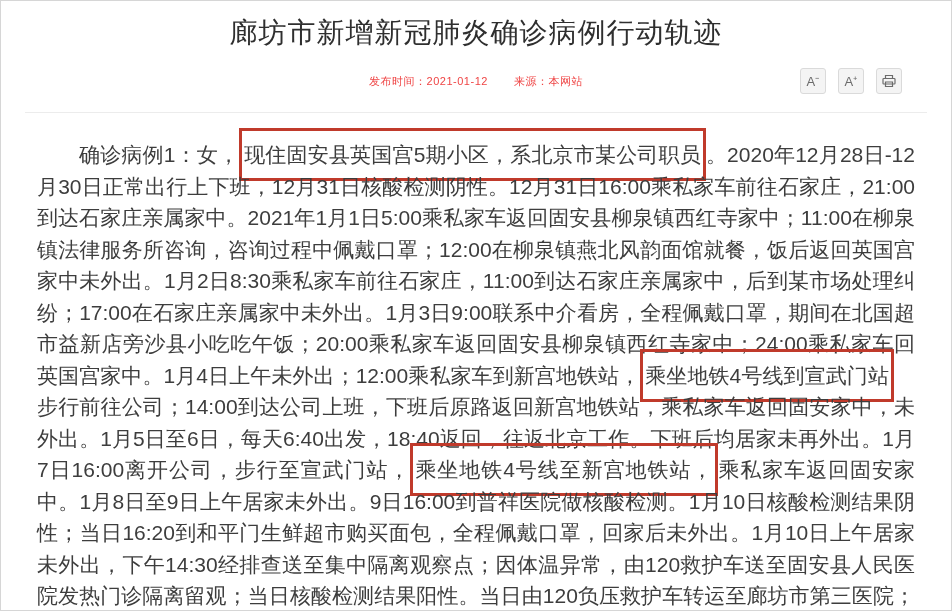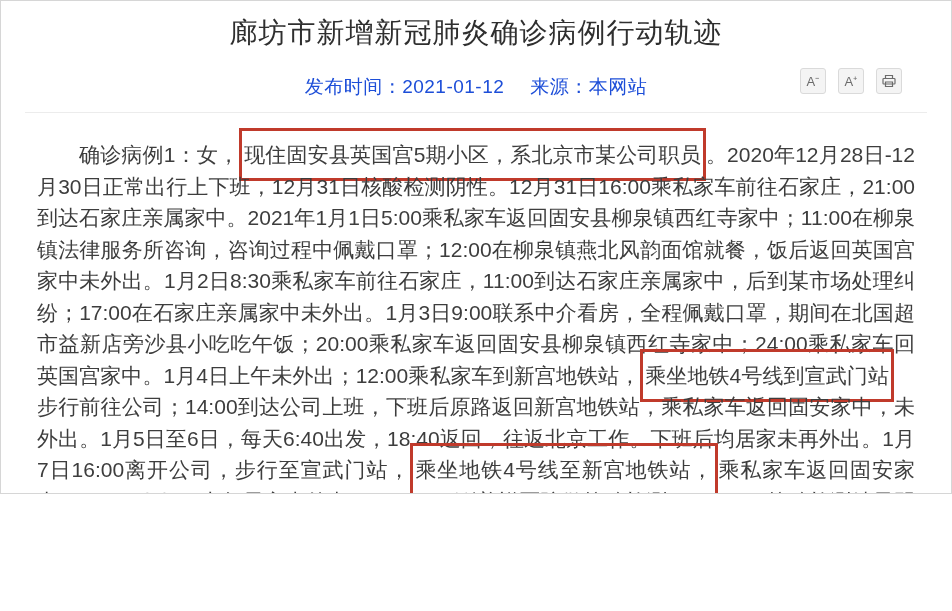--- a/index.html
+++ b/index.html
@@ -2,21 +2,21 @@
 <html lang="zh" style="--hl-color: #c03a2b;"><head>
 <meta charset="utf-8">
 <style>
   * { box-sizing: border-box; }
   html, body { margin: 0; padding: 0; background: #ffffff; }
   body { font-family: "Liberation Sans", sans-serif; }
 
   .page {
     position: relative;
     width: 952px;
-    height: 494px;
+    height: 611px;
     background: #ffffff;
     border: 1px solid #d6d6d6;
     overflow: hidden;
   }
 
   .article-title {
     margin: 0;
     padding-top: 13px;
     text-align: center;
     font-size: 28px;
@@ -25,22 +25,22 @@
     color: #2f2f2f;
   }
 
   .meta-row {
     position: relative;
     height: 48px;
     margin-top: 8px;
   }
   .meta {
     text-align: center;
-    font-size: 19px;
-    color: #1d4ed8;
+    font-size: 11px;
+    color: #ef4444;
     padding-top: 14px;
     letter-spacing: 0.5px;
   }
   .meta .gap { display: inline-block; width: 26px; }
 
   .toolbar {
     position: absolute;
     top: 8px;
     right: 49px;
     display: flex;

